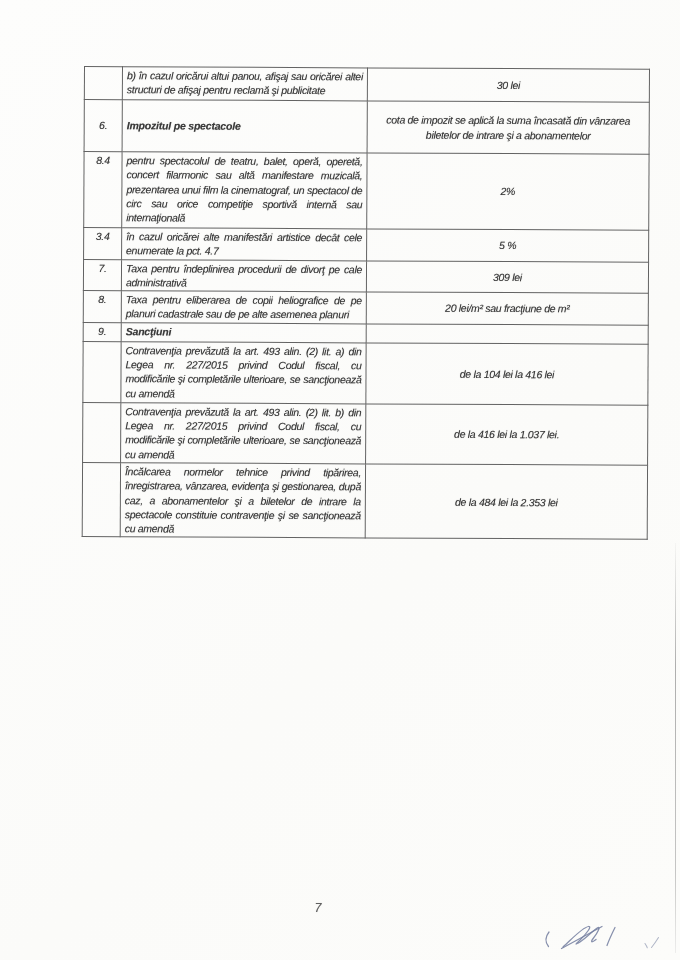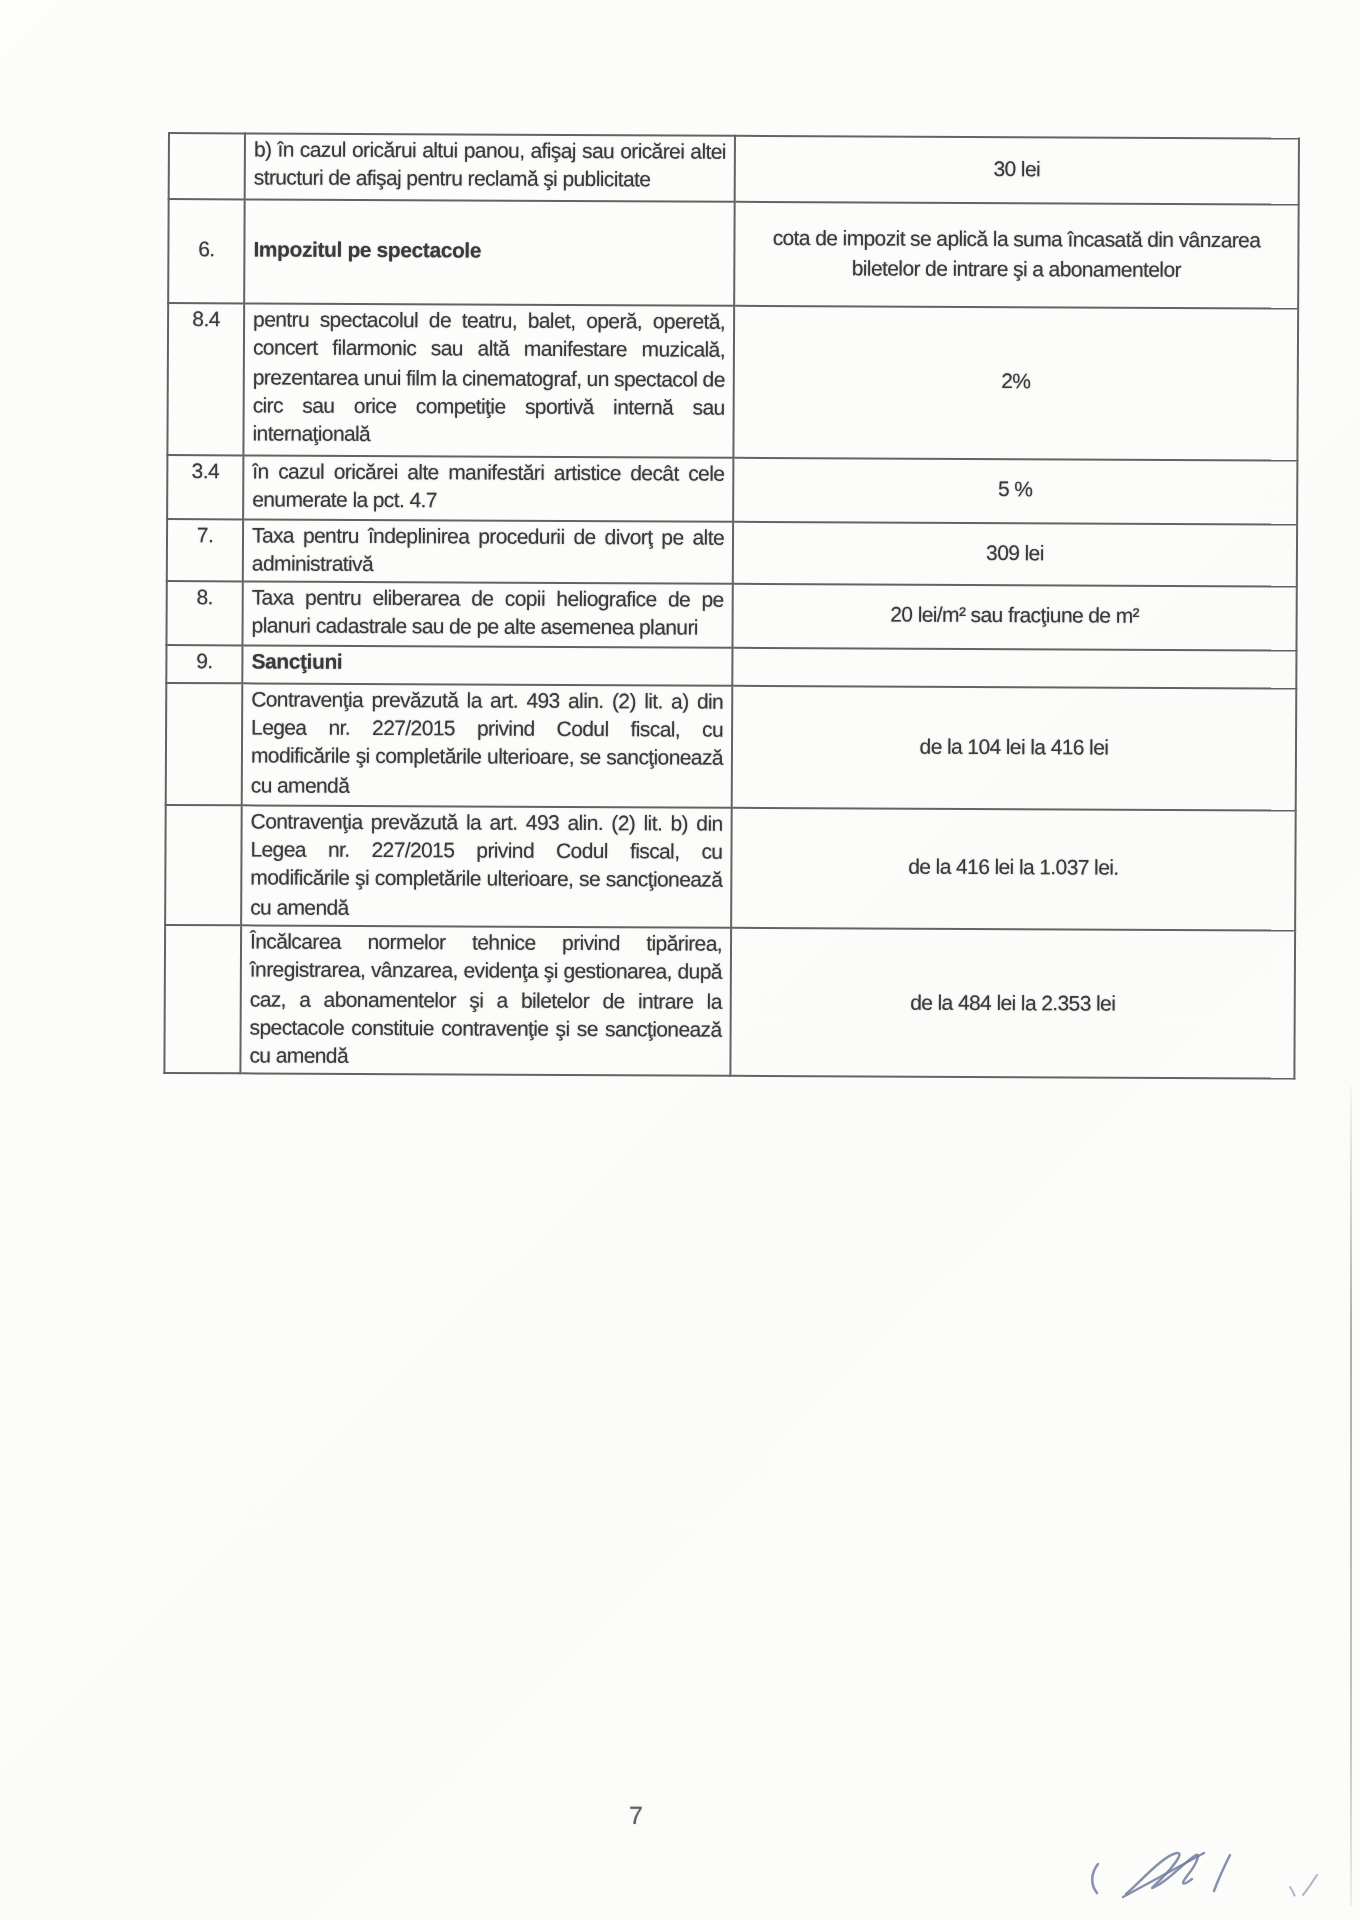--- a/index.html
+++ b/index.html
@@ -8,20 +8,21 @@
     width: 680px; height: 960px;
     background: #ffffff;
     font-family: "Liberation Sans", sans-serif;
     overflow: hidden;
   }
   .page {
     position: relative;
     width: 680px; height: 960px;
     background: linear-gradient(135deg, #fdfdfc 0%, #fbfbf9 60%, #fcfcfa 100%);
     overflow: hidden;
+    font-style: italic;
   }
   
   .scan-rotate {
     position: absolute; left: 84px; top: 66px;
     transform: rotate(0.28deg);
     transform-origin: 0 0;
   }
   table.doc-table {
     border-collapse: collapse;
     table-layout: fixed;
@@ -114,21 +115,21 @@
           <td class="desc">pentru spectacolul de teatru, balet, operă, operetă, concert filarmonic sau altă manifestare muzicală, prezentarea unui film la cinematograf, un spectacol de circ sau orice competiţie sportivă internă sau internaţională</td>
           <td class="val">2%</td>
         </tr>
         <tr>
           <td class="num">3.4</td>
           <td class="desc">în cazul oricărei alte manifestări artistice decât cele enumerate la pct. 4.7</td>
           <td class="val">5 %</td>
         </tr>
         <tr>
           <td class="num">7.</td>
-          <td class="desc">Taxa pentru îndeplinirea procedurii de divorţ pe alte administrativă</td>
+          <td class="desc">Taxa pentru îndeplinirea procedurii de divorţ pe cale administrativă</td>
           <td class="val">309 lei</td>
         </tr>
         <tr>
           <td class="num">8.</td>
           <td class="desc">Taxa pentru eliberarea de copii heliografice de pe planuri cadastrale sau de pe alte asemenea planuri</td>
           <td class="val">20 lei/m² sau fracţiune de m²</td>
         </tr>
         <tr class="bold-desc">
           <td class="num">9.</td>
           <td class="desc">Sancţiuni</td>

